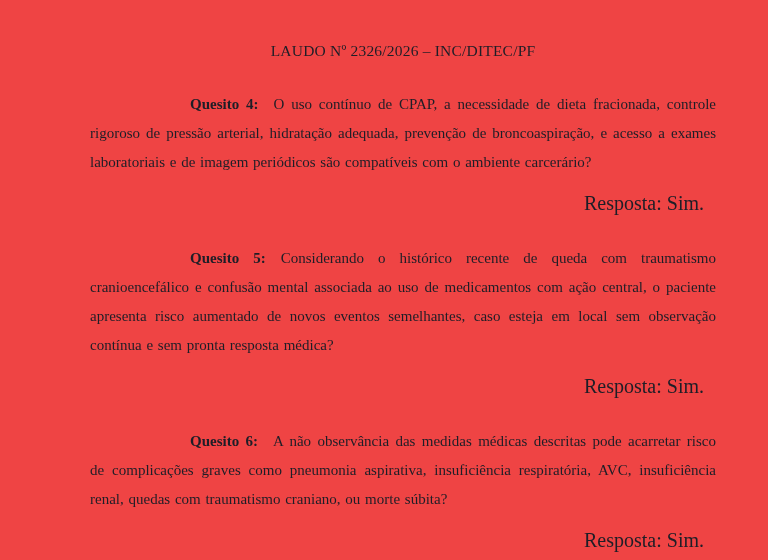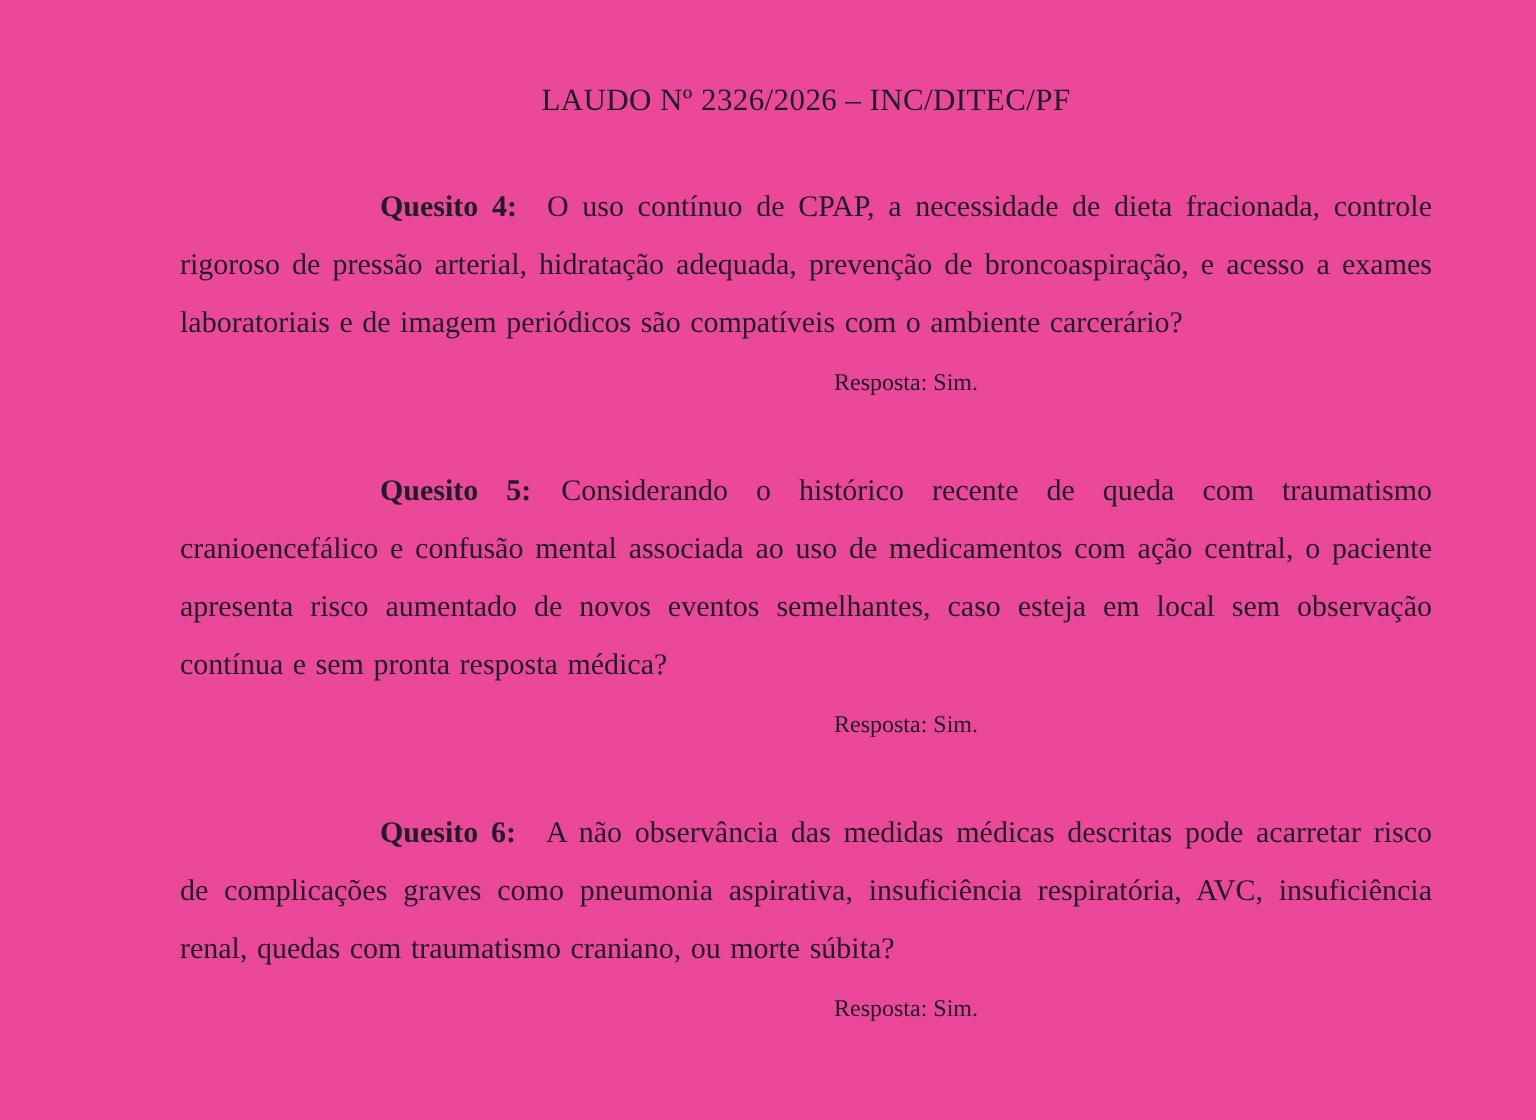--- a/index.html
+++ b/index.html
@@ -12,21 +12,21 @@
     height: 560px;
     overflow: hidden;
     font-family: "Liberation Serif", "DejaVu Serif", serif;
     color: #1e1e27;
   }
   .page {
     box-sizing: border-box;
     width: 768px;
     height: 560px;
     padding: 42px 52px 0 90px;
-    background: #ec4899;
+    background: #ef4444;
   }
   .doc-title {
     text-align: center;
     font-size: 15.5px;
     font-weight: normal;
     letter-spacing: 0.2px;
     margin: 0 0 30px 0;
     line-height: 18px;
   }
   .section {
@@ -41,25 +41,25 @@
     line-height: 29px;
     text-align: justify;
     text-indent: 100px;
     word-spacing: 1px;
   }
   .q-label {
     font-weight: bold;
     margin-right: 15px;
   }
   .answer {
-    margin: 0;
+    margin: 12px;
     padding-left: 100px;
-    font-size: 12px;
+    font-size: 20px;
     line-height: 29px;
-    text-align: center;
+    text-align: right;
   }
 </style>
 </head>
 <body>
 
 <div class="page">
 
   <p class="doc-title">LAUDO Nº 2326/2026 – INC/DITEC/PF</p>
 
   <div class="section">

